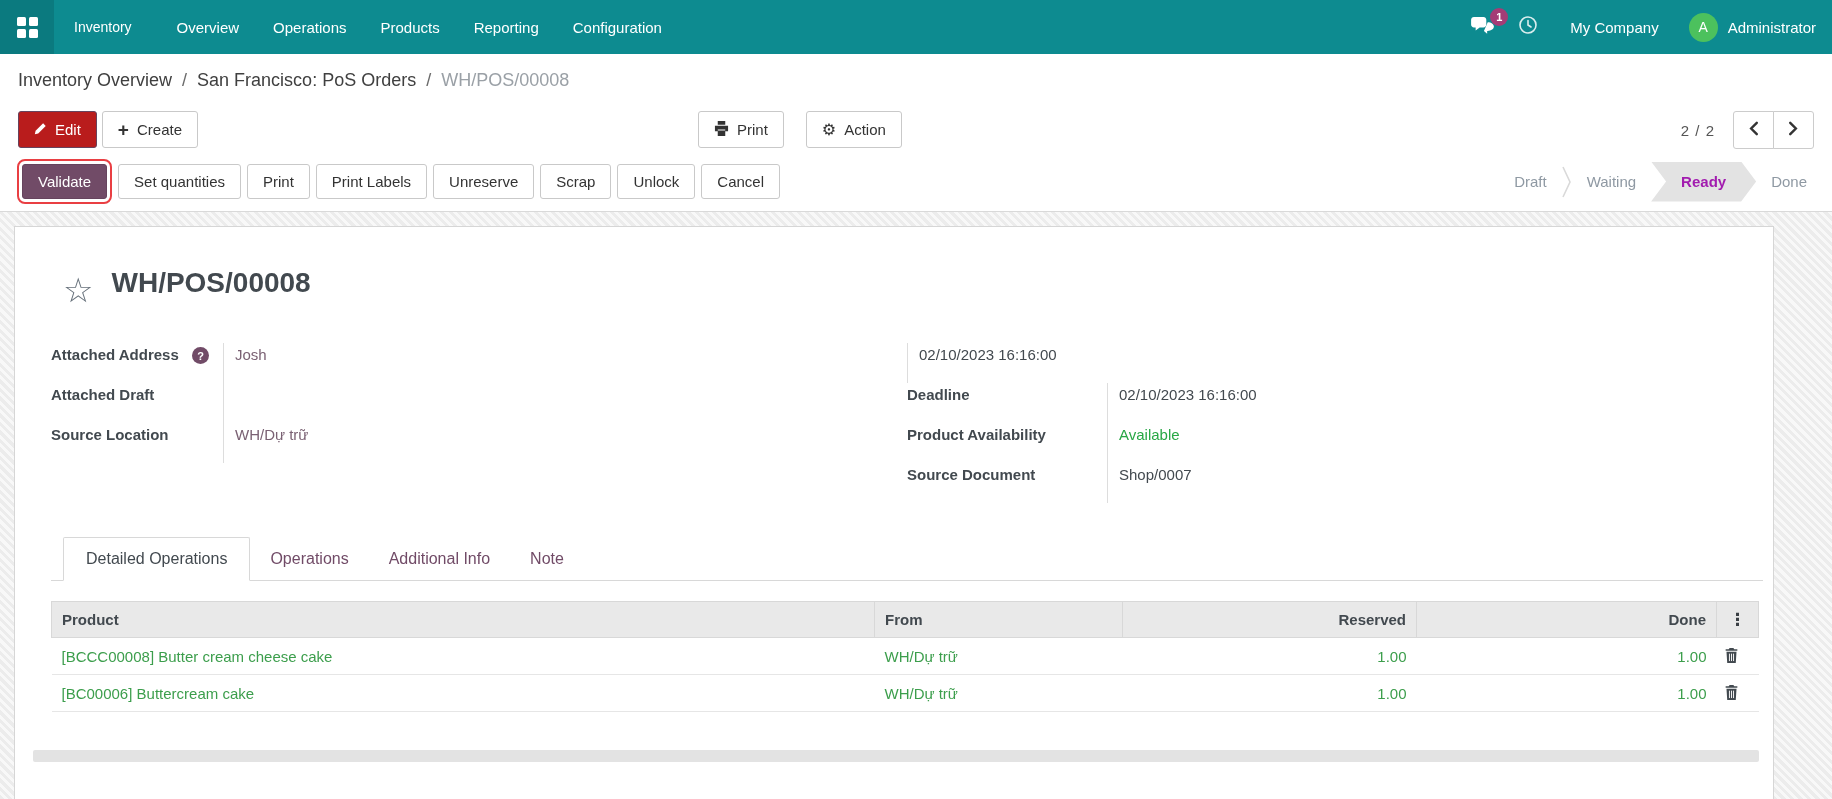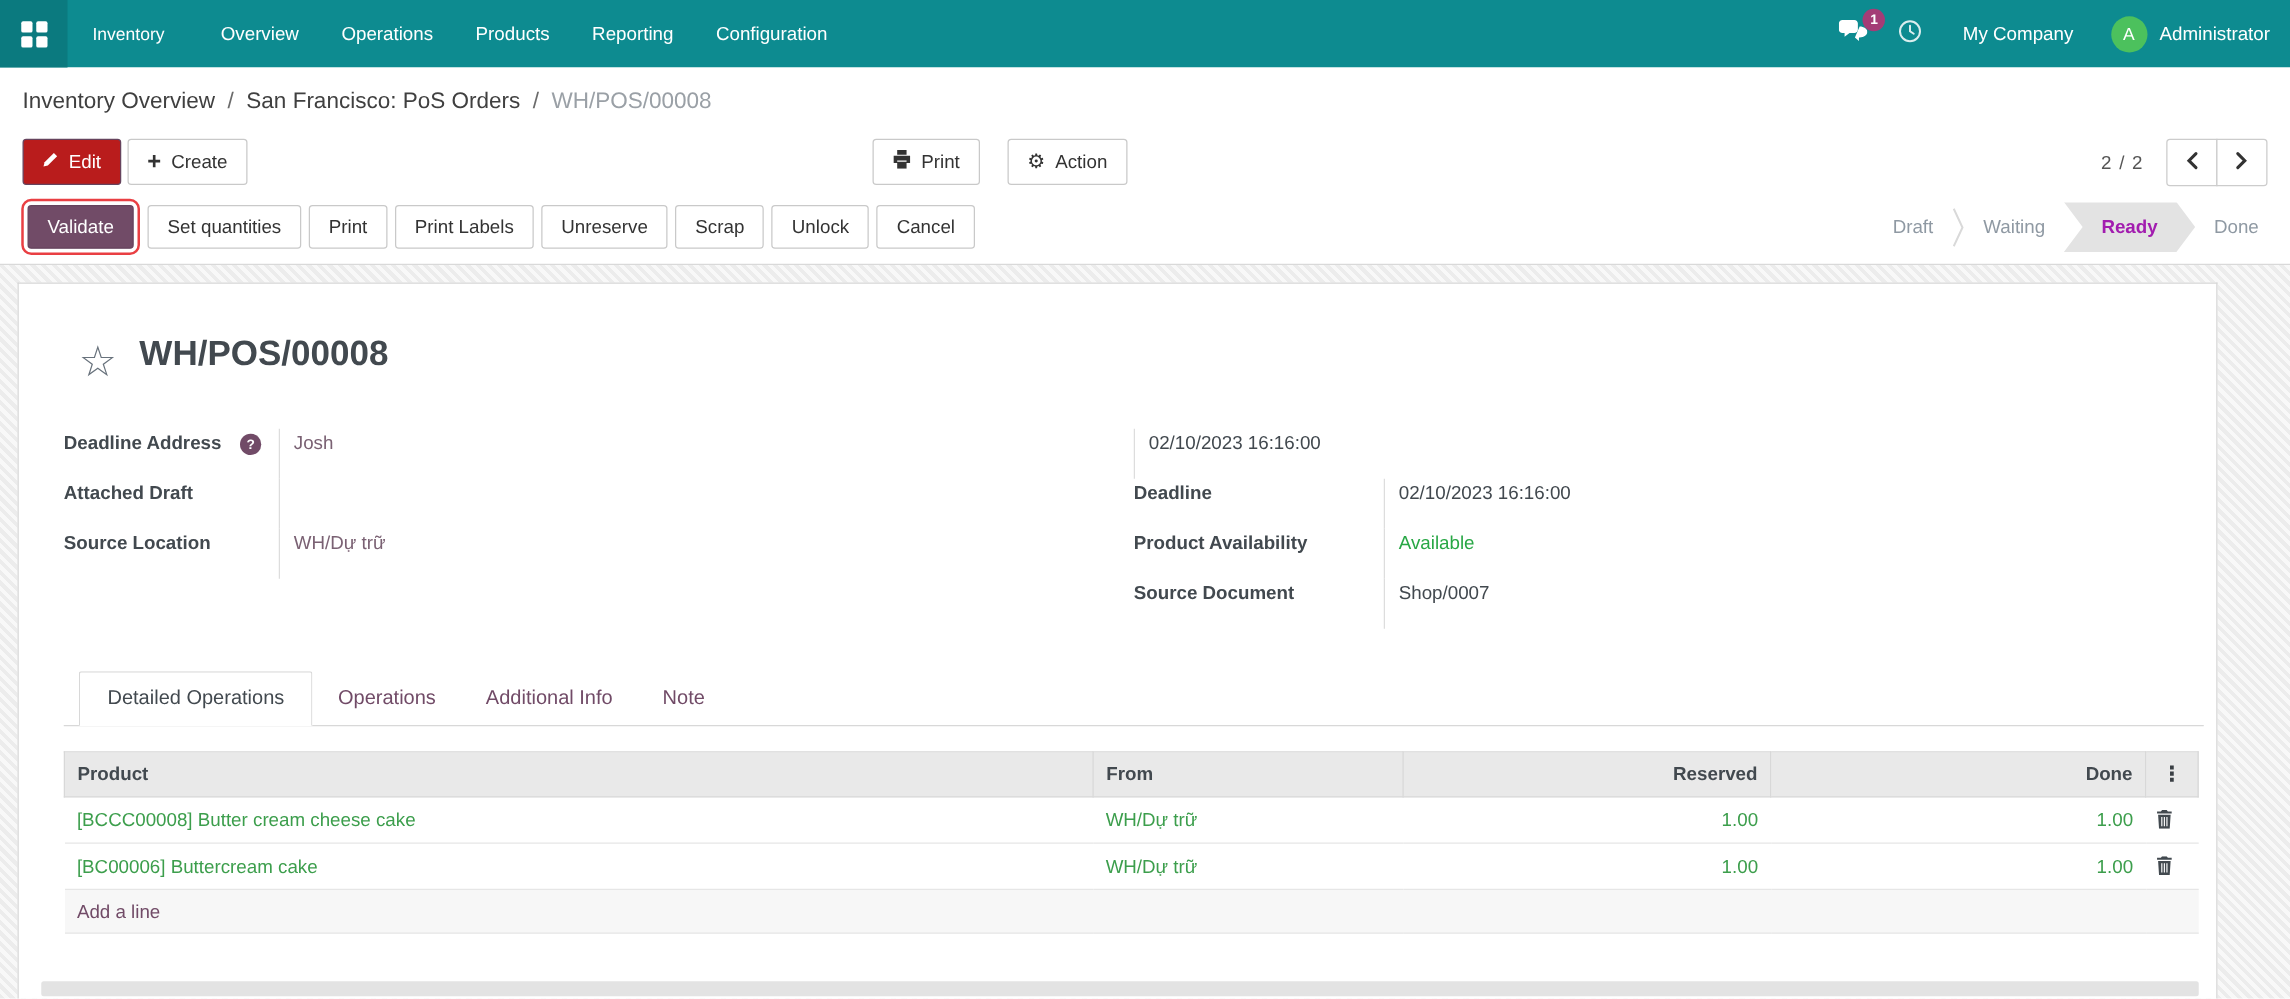--- a/index.html
+++ b/index.html
@@ -223,21 +223,21 @@
 
     <div class="title-row">
       <span class="star-icon">☆</span>
       <h1 class="record-title">WH/POS/00008</h1>
     </div>
 
     <div class="fields">
       <div class="fcol">
         <div class="frow">
           <span class="flabel">
-            <span>Deadline Address</span>
+            <span>Attached Address</span>
             <span class="help-badge">?</span>
           </span>
           <span class="fvalue link-purple">Josh</span>
         </div>
         <div class="frow">
           <span class="flabel">Attached Draft</span>
           <span class="fvalue"></span>
         </div>
         <div class="frow">
           <span class="flabel">Source Location</span>
@@ -315,22 +315,19 @@
             <button class="trash-btn">
               <span>
                 <svg width="13" height="15" viewBox="0 0 14 16">
                     <path fill="#42494f" d="M5 0h4l1 1.2h3.3V3H.7V1.2H4zM1.6 4h10.8l-.8 12H2.4z"></path>
                     <path stroke="#fff" stroke-width="1" d="M4.8 6v8M7 6v8M9.2 6v8"></path>
                   </svg>
               </span>
             </button>
           </td>
         </tr>
-        <tr class="add-row">
-          <td colspan="5">Add a line</td>
-        </tr>
       </tbody>
     </table>
 
     <div class="bottom-bar"></div>
 
   </div>
 </div>
 
 </body></html>

